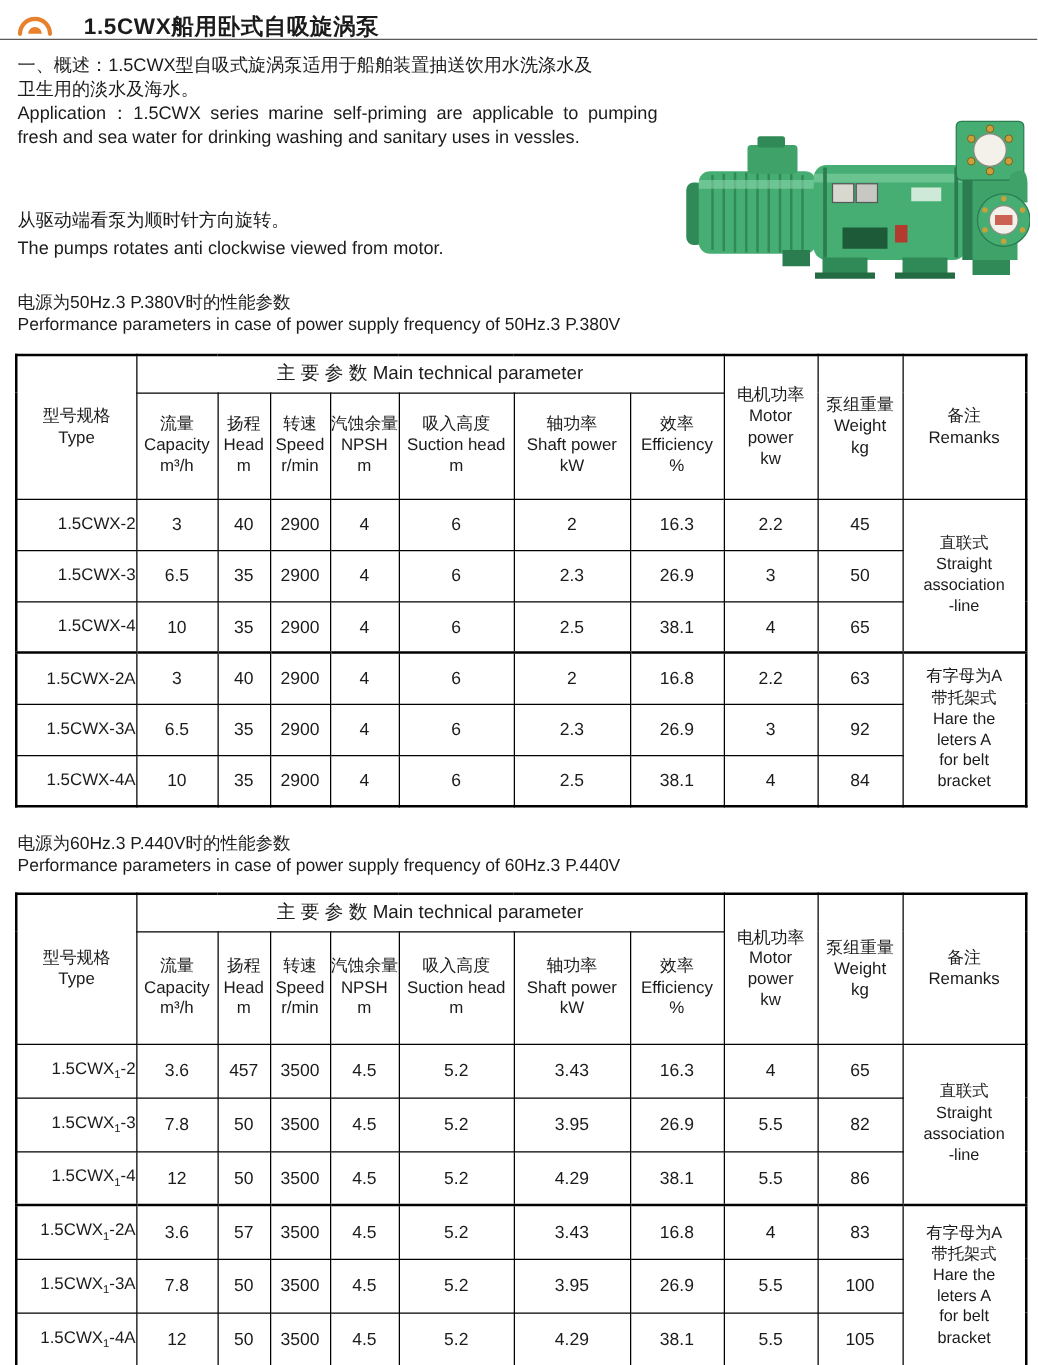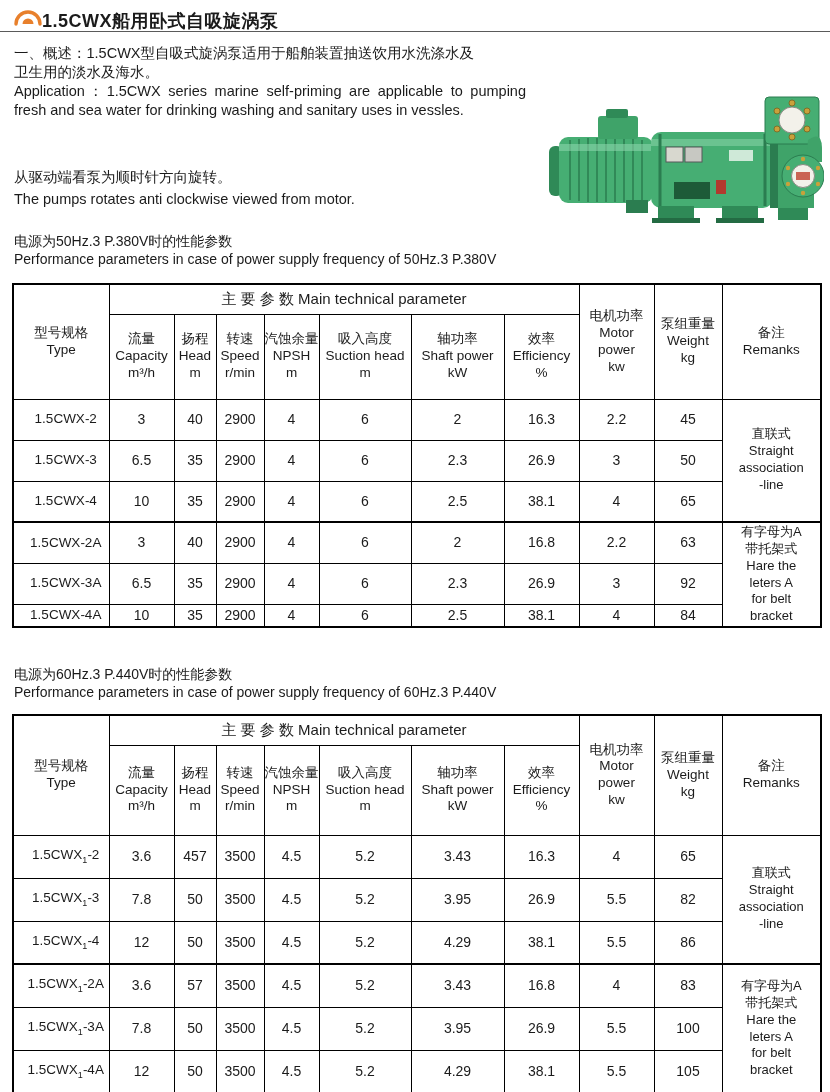--- a/index.html
+++ b/index.html
@@ -4,21 +4,21 @@
 <style>
   html,body { margin:0; padding:0; }
   body {
     width:830px; height:1092px; position:relative; background:#ffffff;
     font-family:"Liberation Sans","DejaVu Sans",sans-serif; color:#1b1b1b;
     overflow:hidden;
   }
   .abs { position:absolute; }
 
   
-  .hdr { top:9px; left:14px; display:flex; align-items:flex-start; gap:0; }
+  .hdr { top:9px; left:14px; display:flex; align-items:center; gap:25px; }
   .title-zh { font-size:18px; font-weight:bold; letter-spacing:.5px; }
   .title-en { font-size:14.5px; font-weight:bold; }
   .hdr-rule { top:31px; left:0; width:830px; border-top:1.5px solid #5a5a5a; }
 
   
   .p { line-height:1.34; }
   .zhp { font-size:14.5px; }
   .enp { font-size:14.5px; text-align:justify; }
 
   
@@ -28,21 +28,21 @@
   
   table.perf { border-collapse:collapse; table-layout:fixed; width:808px;
                border:2px solid #000; }
   table.perf th, table.perf td {
     border:1px solid #000; text-align:center; vertical-align:middle;
     font-weight:normal; padding:0; font-size:13.5px; line-height:1.22;
     overflow:hidden;
   }
   table.perf .main-group { font-size:15px; }
   table.perf td.val { font-size:14px; }
-  table.perf td.typ { text-align:center; padding-left:9px; font-size:13.5px; }
+  table.perf td.typ { text-align:right; padding-left:9px; font-size:13.5px; }
   table.perf td.typ sub { font-size:9px; }
   table.perf tr.grp td { border-top:2px solid #000; }
   table.perf .remark-cell { font-size:13px; line-height:1.3; }
   .hc div { line-height:1.25; }
 </style>
 </head>
 <body>
 
 <div class="abs hdr">
   <svg width="28" height="18" viewBox="0 0 28 18">
@@ -276,21 +276,21 @@
           <td class="val">6.5</td>
           <td class="val">35</td>
           <td class="val">2900</td>
           <td class="val">4</td>
           <td class="val">6</td>
           <td class="val">2.3</td>
           <td class="val">26.9</td>
           <td class="val">3</td>
           <td class="val">92</td>
         </tr>
-        <tr style="height: 23px;">
+        <tr style="height: 41px;">
           <td class="typ"><span>1.5CWX</span><span>-4A</span></td>
           <td class="val">10</td>
           <td class="val">35</td>
           <td class="val">2900</td>
           <td class="val">4</td>
           <td class="val">6</td>
           <td class="val">2.5</td>
           <td class="val">38.1</td>
           <td class="val">4</td>
           <td class="val">84</td>

